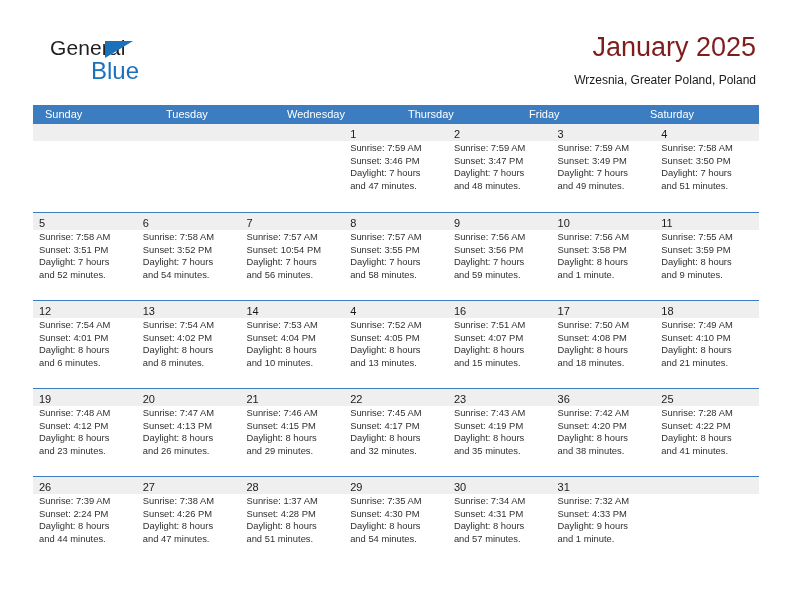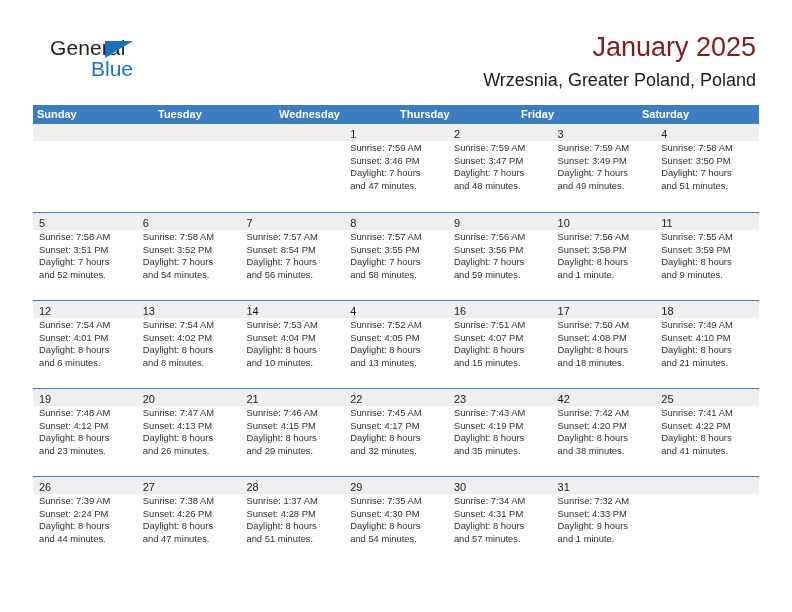--- a/index.html
+++ b/index.html
@@ -52,38 +52,38 @@
     top: 5px;
     width: 0;
     height: 0;
     border-left: 28px solid #1c72ba;
     border-bottom: 17px solid transparent;
   }
   .logo-blue {
     position: absolute;
     left: 57px;
     top: 21px;
-    font-size: 21px;
+    font-size: 24px;
     color: #1c72ba;
     font-family: "Liberation Sans", sans-serif;
   }
   .title-block {
     position: absolute;
     right: 36px;
     top: 30px;
     text-align: right;
   }
   .cal-title {
     font-size: 27px;
     color: #7f1d1d;
     line-height: 34px;
     white-space: nowrap;
   }
   .cal-subtitle {
-    font-size: 18px;
+    font-size: 12px;
     color: #1a1a1a;
     line-height: 20px;
     margin-top: 6px;
     white-space: nowrap;
     text-align: center;
   }
 
   
   .calendar {
     position: absolute;
@@ -94,25 +94,24 @@
   .weekdays {
     display: flex;
     background: #3b7dc0;
     height: 19px;
   }
   .weekday {
     flex: 1 1 0;
     color: #ffffff;
     font-size: 11px;
     line-height: 19px;
-    padding-left: 4px;
+    padding-left: 12px;
     box-sizing: border-box;
     white-space: nowrap;
     overflow: hidden;
-    font-weight: bold;
   }
   .week {
     display: flex;
     border-top: 1.6px solid #3b7dc0;
     height: 88px;
     box-sizing: border-box;
   }
   .week:first-of-type {
     border-top: none;
   }
@@ -242,21 +241,21 @@
               <div class="dayline">Sunrise: 7:58 AM</div>
               <div class="dayline">Sunset: 3:52 PM</div>
               <div class="dayline">Daylight: 7 hours</div>
               <div class="dayline">and 54 minutes.</div>
             </div>
           </div>
           <div class="daycell">
             <div class="daynum-bar"><span class="daynum">7</span></div>
             <div class="daybody">
               <div class="dayline">Sunrise: 7:57 AM</div>
-              <div class="dayline">Sunset: 8:54 PM</div>
+              <div class="dayline">Sunset: 10:54 PM</div>
               <div class="dayline">Daylight: 7 hours</div>
               <div class="dayline">and 56 minutes.</div>
             </div>
           </div>
           <div class="daycell">
             <div class="daynum-bar"><span class="daynum">8</span></div>
             <div class="daybody">
               <div class="dayline">Sunrise: 7:57 AM</div>
               <div class="dayline">Sunset: 3:55 PM</div>
               <div class="dayline">Daylight: 7 hours</div>
@@ -396,32 +395,32 @@
           <div class="daycell">
             <div class="daynum-bar"><span class="daynum">23</span></div>
             <div class="daybody">
               <div class="dayline">Sunrise: 7:43 AM</div>
               <div class="dayline">Sunset: 4:19 PM</div>
               <div class="dayline">Daylight: 8 hours</div>
               <div class="dayline">and 35 minutes.</div>
             </div>
           </div>
           <div class="daycell">
-            <div class="daynum-bar"><span class="daynum">42</span></div>
+            <div class="daynum-bar"><span class="daynum">36</span></div>
             <div class="daybody">
               <div class="dayline">Sunrise: 7:42 AM</div>
               <div class="dayline">Sunset: 4:20 PM</div>
               <div class="dayline">Daylight: 8 hours</div>
               <div class="dayline">and 38 minutes.</div>
             </div>
           </div>
           <div class="daycell">
             <div class="daynum-bar"><span class="daynum">25</span></div>
             <div class="daybody">
-              <div class="dayline">Sunrise: 7:41 AM</div>
+              <div class="dayline">Sunrise: 7:28 AM</div>
               <div class="dayline">Sunset: 4:22 PM</div>
               <div class="dayline">Daylight: 8 hours</div>
               <div class="dayline">and 41 minutes.</div>
             </div>
           </div>
         </div>
         <div class="week">
           <div class="daycell">
             <div class="daynum-bar"><span class="daynum">26</span></div>
             <div class="daybody">

